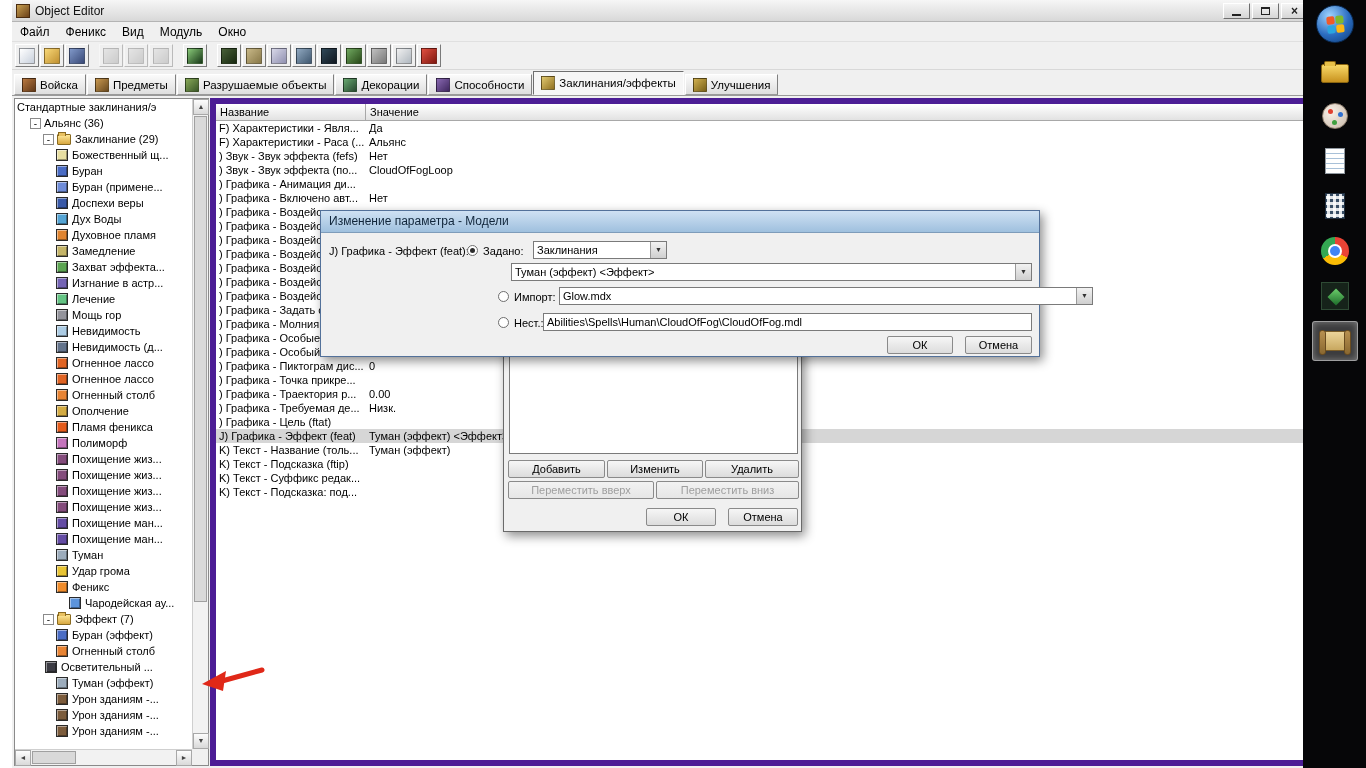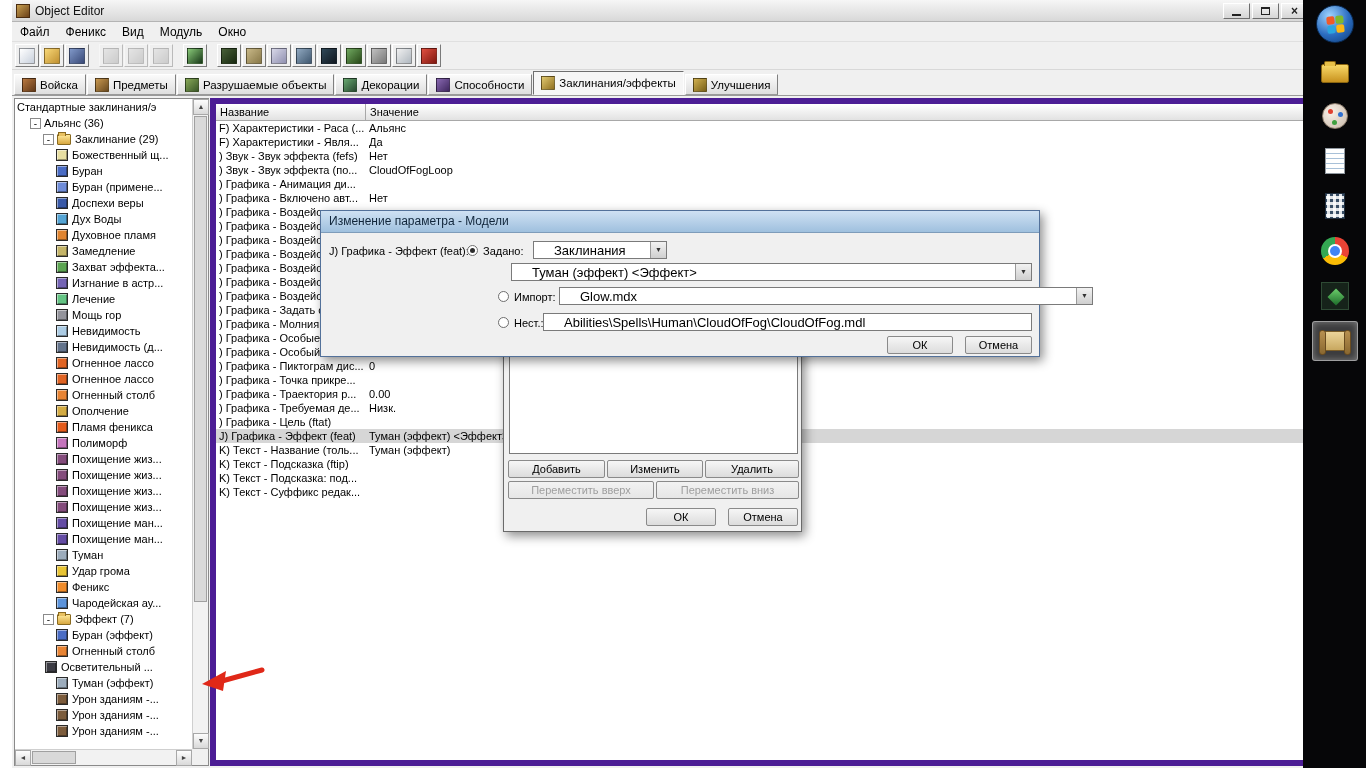--- a/index.html
+++ b/index.html
@@ -69,21 +69,21 @@
   .dbtn { position:absolute; height:18px; background:linear-gradient(#f6f6f6,#dcdcdc); border:1px solid #8a8a8a; border-radius:2px; text-align:center; line-height:16px; font-size:11px; }
   .dbtn.disabled { color:#9e9e9e; background:linear-gradient(#f2f2f2,#e6e6e6); }
 
   .dlg-top { left:320px; top:210px; width:720px; height:147px; border:1px solid #53719a; z-index:30; }
   .dlg-title { position:absolute; left:0; top:0; right:0; height:22px; background:linear-gradient(180deg,#cfe1f3,#9fc0de); border-bottom:1px solid #7e9cba; line-height:21px; padding-left:8px; font-size:12px; color:#10253a; }
   .dlg-body { position:absolute; left:0; top:22px; right:0; bottom:0; }
   .dlbl { position:absolute; font-size:11px; white-space:nowrap; }
   .radio { position:absolute; width:11px; height:11px; border-radius:50%; background:#fff; border:1px solid #6e6e6e; }
   .radio.checked::after { content:""; display:block; width:5px; height:5px; border-radius:50%; background:#2c2c2c; margin:2px; }
   .combo, .tinput { position:absolute; height:18px; background:#fff; border:1px solid #7a7a7a; }
-  .combo-text, .tinput-text { position:absolute; left:20px; right:18px; top:1px; line-height:15px; font-size:13px; white-space:nowrap; overflow:hidden; }
+  .combo-text, .tinput-text { position:absolute; left:3px; right:18px; top:1px; line-height:15px; font-size:11px; white-space:nowrap; overflow:hidden; }
   .tinput .tinput-text { right:3px; }
   .combo-drop { position:absolute; right:0; top:0; bottom:0; width:16px; background:linear-gradient(#f2f2f2,#cfcfcf); border-left:1px solid #9a9a9a; font-size:7px; line-height:16px; text-align:center; color:#333; }
 
   
   .red-arrow { position:absolute; left:198px; top:660px; z-index:40; }
 
   
   .taskbar { position:absolute; right:0; top:0; width:63px; height:768px; background:#060608; z-index:50; }
   .orb { width:38px; height:38px; margin:5px auto 8px; border-radius:50%; background:radial-gradient(circle at 35% 28%, #9fd4ff, #2a6cc0 55%, #0e3a74); border:1px solid #0a2a52; position:relative; }
   .orb-flag { position:absolute; left:10px; top:10px; width:18px; height:18px; display:grid; grid-template-columns:8px 8px; grid-template-rows:8px 8px; gap:1px; transform:rotate(-6deg); }
@@ -358,21 +358,21 @@
             <span class="tree-label">Туман</span>
           </div>
           <div class="tree-row" style="padding-left: 41px;">
             <span class="leaf" style="background: rgb(232, 196, 52);"></span>
             <span class="tree-label">Удар грома</span>
           </div>
           <div class="tree-row" style="padding-left: 41px;">
             <span class="leaf" style="background: rgb(240, 140, 44);"></span>
             <span class="tree-label">Феникс</span>
           </div>
-          <div class="tree-row" style="padding-left: 41px;">
+          <div class="tree-row" style="padding-left: 54px;">
             <span class="leaf" style="background: rgb(92, 148, 220);"></span>
             <span class="tree-label">Чародейская ау...</span>
           </div>
           <div class="tree-row" style="padding-left: 28px;">
             <span class="exp">-</span>
             <span class="folder"></span>
             <span class="tree-label">Эффект (7)</span>
           </div>
           <div class="tree-row" style="padding-left: 41px;">
             <span class="leaf" style="background: rgb(74, 108, 196);"></span>
@@ -416,26 +416,26 @@
       <div class="scorner"></div>
     </div>
 
     <div class="grid-panel">
       <div class="grid-header">
         <div class="hcell c1">Название</div>
         <div class="hcell c2">Значение</div>
       </div>
       <div class="grid-rows" id="gridrows">
           <div class="grid-row">
+            <div class="cell cname">F) Характеристики - Явля...</div>
+            <div class="cell cvalue">Да</div>
+          </div>
+          <div class="grid-row">
             <div class="cell cname">F) Характеристики - Раса (...</div>
             <div class="cell cvalue">Альянс</div>
-          </div>
-          <div class="grid-row">
-            <div class="cell cname">F) Характеристики - Явля...</div>
-            <div class="cell cvalue">Да</div>
           </div>
           <div class="grid-row">
             <div class="cell cname">) Звук - Звук эффекта (fefs)</div>
             <div class="cell cvalue">Нет</div>
           </div>
           <div class="grid-row">
             <div class="cell cname">) Звук - Звук эффекта (по...</div>
             <div class="cell cvalue">CloudOfFogLoop</div>
           </div>
           <div class="grid-row">
@@ -516,25 +516,25 @@
           </div>
           <div class="grid-row">
             <div class="cell cname">K) Текст - Название (толь...</div>
             <div class="cell cvalue">Туман (эффект)</div>
           </div>
           <div class="grid-row">
             <div class="cell cname">K) Текст - Подсказка (ftip)</div>
             <div class="cell cvalue"></div>
           </div>
           <div class="grid-row">
+            <div class="cell cname">K) Текст - Суффикс редак...</div>
+            <div class="cell cvalue"></div>
+          </div>
+          <div class="grid-row">
             <div class="cell cname">K) Текст - Подсказка: под...</div>
-            <div class="cell cvalue"></div>
-          </div>
-          <div class="grid-row">
-            <div class="cell cname">K) Текст - Суффикс редак...</div>
             <div class="cell cvalue"></div>
           </div>
         </div>
     </div>
 
   </div>
 
   <div class="dlg dlg-bottom">
     <div class="listbox"></div>
     <div class="dbtn" style="left:4px;top:159px;width:97px">Добавить</div>

